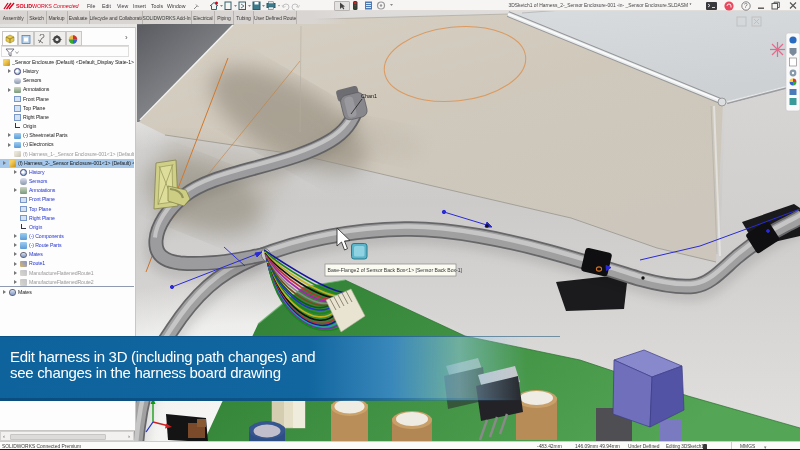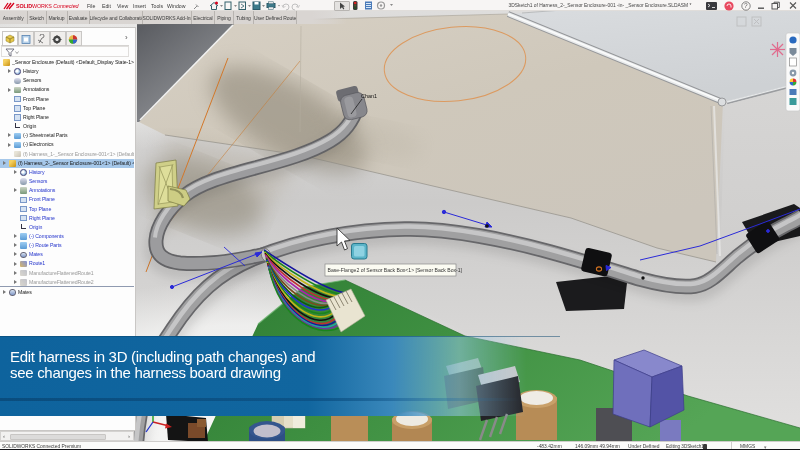--- a/index.html
+++ b/index.html
@@ -30,21 +30,21 @@
 .ise{background:linear-gradient(#dde,#89a);border-radius:50%;}
 .ian{background:linear-gradient(#cdd5c5,#79997a);border-radius:1px;}
 .ipl{background:#d5e2f2;border:1px solid #7a98c8;}
 .ior{border-left:1.5px solid #334;border-bottom:1.5px solid #334;width:5px!important;height:5px!important;}
 .ifo{background:linear-gradient(#9ecdf2,#5b9bd5);border-radius:1px;}
 .ima{background:linear-gradient(#d8e2f0,#8098c8);border-radius:3px;border:.5px solid #667;}
 .iro{background:linear-gradient(45deg,#d8b868,#8090d8);border-radius:1px;}
 .gray{filter:grayscale(.8);opacity:.55;}
 #psep{position:absolute;left:0;top:258px;width:134px;border-top:1px solid #8f9ab0;}
 
-#banner{position:absolute;left:0;top:336px;width:560px;height:80px;z-index:30;
+#banner{position:absolute;left:0;top:336px;width:560px;height:64px;z-index:30;
  background:linear-gradient(90deg,#0e639d 0%,#11669f 55%,#3a88bb 70%,rgba(150,200,230,.55) 82%,rgba(185,215,240,0) 94%);border-top:1px solid rgba(10,70,110,.5);}
 #banner .t{position:absolute;left:10px;top:12px;color:#fff;font-size:15px;line-height:16.2px;letter-spacing:-.3px;}
 #bannerline{position:absolute;left:0;top:398px;width:520px;height:2.5px;z-index:30;
  background:linear-gradient(90deg,#0a4d7e 0%,#0d5488 60%,rgba(40,110,160,.5) 82%,rgba(60,130,180,0) 100%);}
 
 #hscroll{position:absolute;left:0;top:431px;width:134px;height:10px;background:#f2f1f0;border:1px solid #d4d2d0;z-index:15;}
 #hthumb{position:absolute;left:9px;top:1.5px;width:96px;height:6px;background:#dcdbda;border:1px solid #c8c6c4;border-radius:1px;}
 #status{position:absolute;left:0;top:441px;width:800px;height:9px;background:#fbfbfa;border-top:1px solid #cfcdcb;z-index:25;font-size:4.9px;color:#3a3a3a;white-space:nowrap;}
 #status div{position:absolute;top:1.5px;}
 </style></head>

